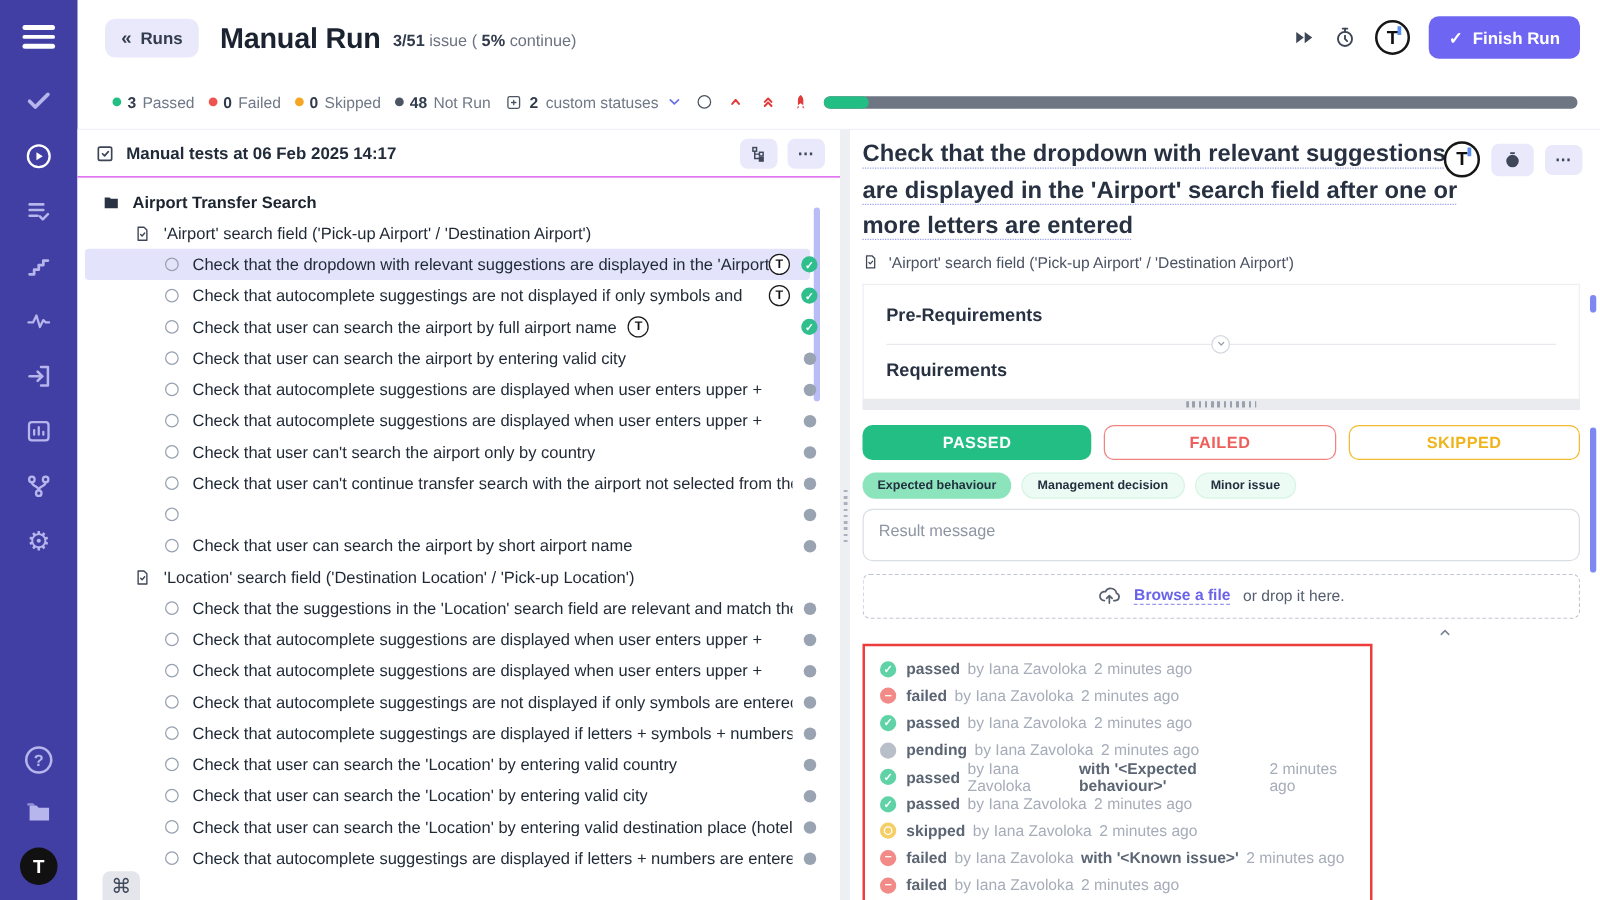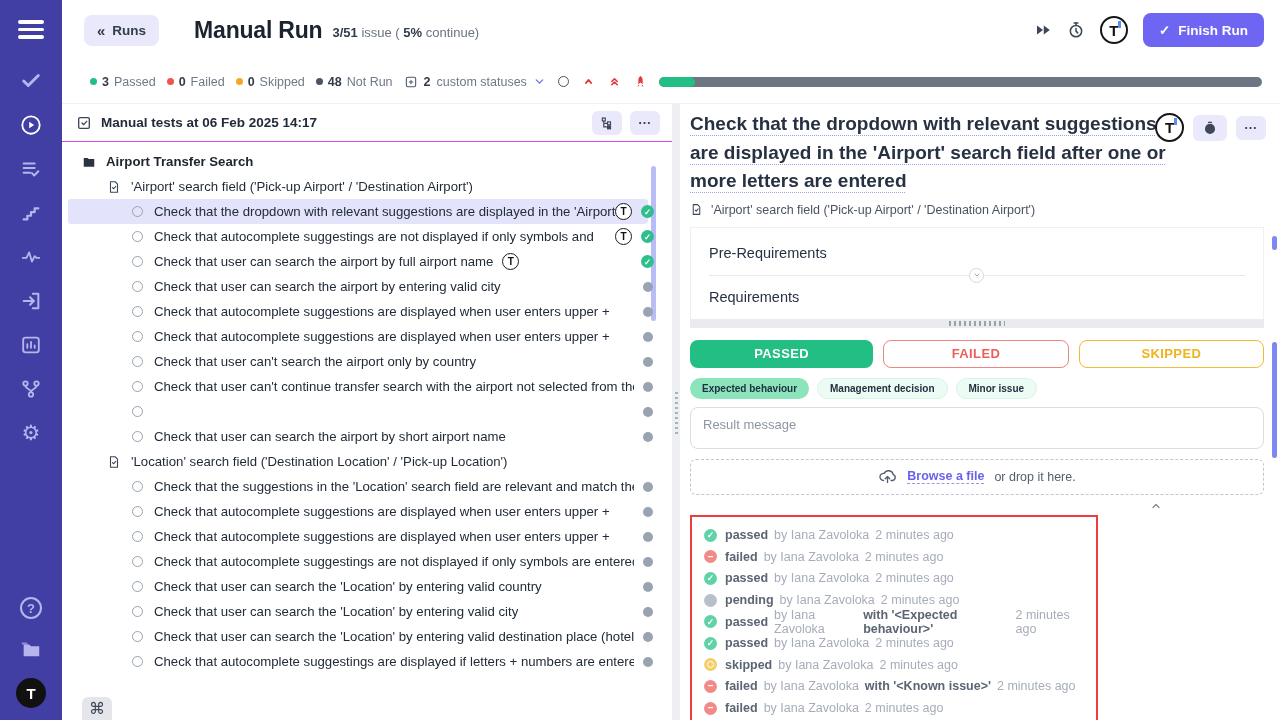--- a/index.html
+++ b/index.html
@@ -19,21 +19,21 @@
   .sb-bottom { display:flex; flex-direction:column; align-items:center; gap:17px; }
   .help-circ { width:22px; height:22px; border:2px solid #b6b5ec; border-radius:50%; color:#b6b5ec; font-size:13px; font-weight:700; display:flex; align-items:center; justify-content:center; }
   .t-avatar { width:30px; height:30px; border-radius:50%; background:#111; color:#fff; font-weight:800; font-size:15px; display:flex; align-items:center; justify-content:center; }
 
   .main { flex:1; display:flex; flex-direction:column; min-width:0; }
 
   
   .topbar { height:60px; display:flex; align-items:center; padding:0 16px 0 22px; flex:none; }
   .btn-runs { display:flex; align-items:center; gap:7px; background:#e9e9fb; border-radius:8px; padding:7px 13px; font-size:13.5px; font-weight:700; color:#333c4d; cursor:pointer; }
   .btn-runs .chev { font-size:15px; }
-  .tb-title { font-size:23px; font-weight:800; color:#1b2330; margin-left:35px; letter-spacing:-0.2px; }
+  .tb-title { font-size:23px; font-weight:800; color:#1b2330; margin-left:17px; letter-spacing:-0.2px; }
   .tb-sub { margin-left:10px; font-size:13px; color:#6b7280; margin-top:4px; }
   .tb-sub b { color:#313b4b; }
   .tb-right { margin-left:auto; display:flex; align-items:center; gap:15px; }
   .tb-ic { color:#3d4656; display:flex; cursor:pointer; }
   .tb-ic svg { width:18px; height:18px; }
   .tlogo { border:2.5px solid #161616; border-radius:50%; background:#fff; color:#111; font-weight:800; display:flex; align-items:center; justify-content:center; position:relative; }
   .tlogo.big { width:28px; height:28px; font-size:15px; }
   .tlogo i { position:absolute; top:3px; right:5px; width:3px; height:7px; background:#5b8def; font-style:normal; }
   .btn-finish { display:flex; align-items:center; gap:8px; background:#6e66f2; color:#fff; border:none; border-radius:8px; padding:9px 16px; font-size:13.5px; font-weight:700; cursor:pointer; font-family:inherit; }
 
@@ -99,21 +99,21 @@
   .rp { flex:1; position:relative; padding:6px 16px 0 10px; overflow:hidden; background:#fff; min-width:0; }
   .rp-title { font-size:19px; font-weight:700; color:#273142; line-height:28.5px; max-width:482px; cursor:text; }
   .rp-title span { text-decoration:underline dotted; text-decoration-color:#9aa2ee; text-decoration-thickness:1px; text-underline-offset:5px; }
   .rp-head-icons { position:absolute; top:9px; right:14px; display:flex; gap:9px; align-items:center; }
   .tlogo.med { width:29px; height:29px; font-size:15px; }
   .chip-btn.rp-chip { min-width:34px; height:26px; }
   .crumb { margin-top:7px; display:flex; align-items:center; gap:8px; font-size:12.5px; color:#4a5263; }
   .crumb svg { width:13px; height:13px; color:#3d4656; flex:none; }
 
   .req-box { margin-top:10px; border:1px solid #eef0f3; border-bottom:none; position:relative; padding:17px 18px 0; height:92px; overflow:hidden; }
-  .req-box h3 { font-size:14.5px; font-weight:400; color:#273142; }
+  .req-box h3 { font-size:14.5px; font-weight:700; color:#273142; }
   .req-divider { position:relative; height:15px; margin:7px 0 6px; }
   .req-divider .line { position:absolute; top:7px; left:0; right:0; height:1px; background:#e7e9ee; }
   .req-divider .circ { position:absolute; top:0; left:50%; margin-left:-8px; width:15px; height:15px; border:1px solid #d4d8df; border-radius:50%; background:#fff; display:flex; align-items:center; justify-content:center; color:#9aa1ad; cursor:pointer; }
   .req-divider .circ svg { width:8px; height:8px; }
   .rp-thumb { position:absolute; width:5px; background:#7e88f2; border-radius:3px; right:3px; cursor:grab; z-index:5; }
   .thumb-a { top:132px; height:14px; }
   .thumb-b { top:238px; height:116px; }
   .resize-strip { height:9px; background:#e9ebef; position:relative; cursor:row-resize; }
   .resize-strip .grip { position:absolute; left:50%; top:2px; margin-left:-28px; width:56px; height:5px; background:repeating-linear-gradient(90deg,#9aa1ad 0 2px, transparent 2px 5px); }
 
@@ -506,20 +506,29 @@
               <span class="radio"></span>
               <span class="row-text">Check that autocomplete suggestings are not displayed if only symbols are entered</span>
 
               <span class="grow"></span>
 
               <span class="st-ic st-notrun"></span>
             </div>
             <div class="row test notrun">
 
               <span class="radio"></span>
+              <span class="row-text">Check that autocomplete suggestings are displayed if letters + symbols + numbers</span>
+
+              <span class="grow"></span>
+
+              <span class="st-ic st-notrun"></span>
+            </div>
+            <div class="row test notrun">
+
+              <span class="radio"></span>
               <span class="row-text">Check that user can search the 'Location' by entering valid country</span>
 
               <span class="grow"></span>
 
               <span class="st-ic st-notrun"></span>
             </div>
             <div class="row test notrun">
 
               <span class="radio"></span>
               <span class="row-text">Check that user can search the 'Location' by entering valid city</span>

